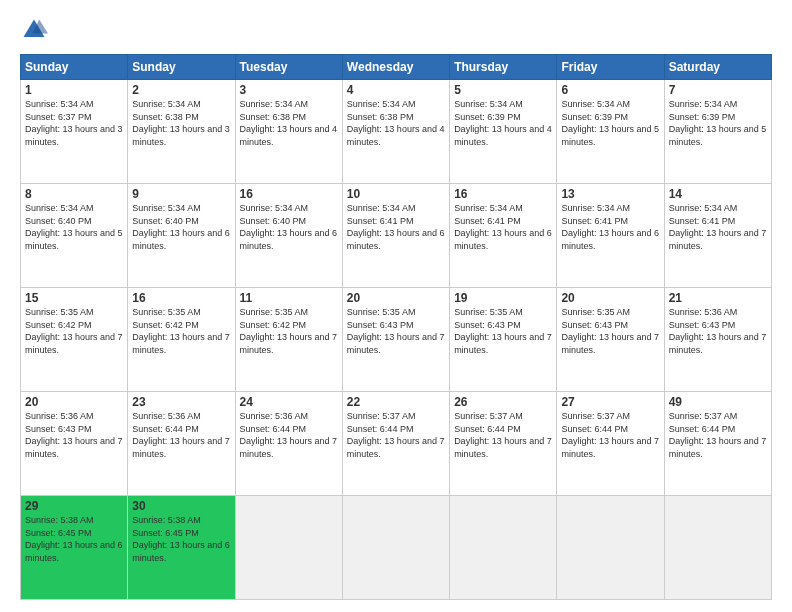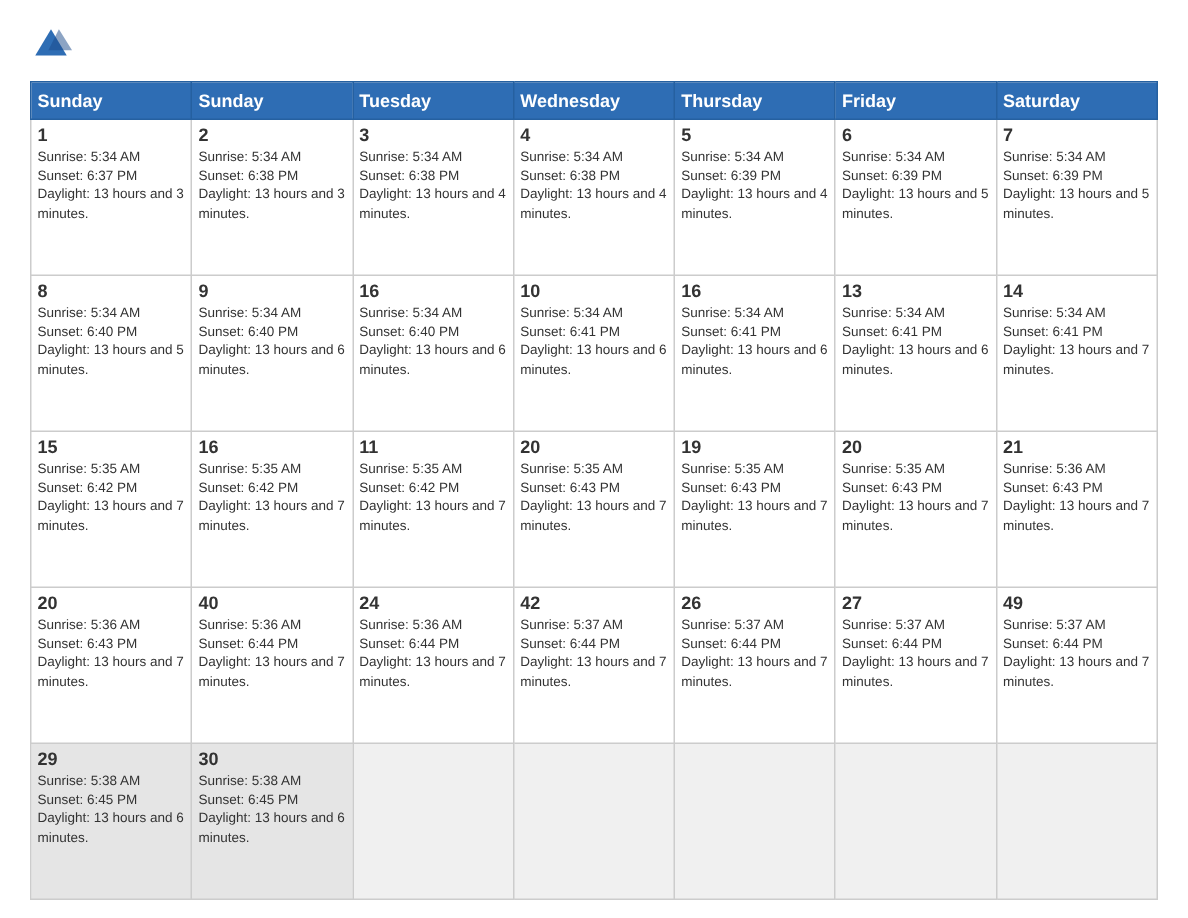--- a/index.html
+++ b/index.html
@@ -79,21 +79,21 @@
     .calendar tbody tr td {
       border: 1px solid #ccc;
       vertical-align: top;
       padding: 3px 4px;
       font-size: 9.5px;
       color: #333;
       background: #fff;
       height: 88px;
     }
     .calendar tbody tr:last-child td {
-      background: #e5e5e5;
+      background: #22c55e;
     }
     .day-num {
       font-size: 12px;
       font-weight: bold;
       display: block;
       margin-bottom: 1px;
     }
     .day-info {
       font-size: 9px;
       line-height: 1.4;
@@ -226,29 +226,29 @@
             <span class="day-num">21</span>
 <div class="day-info">Sunrise: 5:36 AM<br>Sunset: 6:43 PM<br>Daylight: 13 hours and 7 minutes.</div>
           </td>
         </tr>
         <tr>
           <td>
             <span class="day-num">20</span>
 <div class="day-info">Sunrise: 5:36 AM<br>Sunset: 6:43 PM<br>Daylight: 13 hours and 7 minutes.</div>
           </td>
           <td>
-            <span class="day-num">40</span>
+            <span class="day-num">23</span>
 <div class="day-info">Sunrise: 5:36 AM<br>Sunset: 6:44 PM<br>Daylight: 13 hours and 7 minutes.</div>
           </td>
           <td>
             <span class="day-num">24</span>
 <div class="day-info">Sunrise: 5:36 AM<br>Sunset: 6:44 PM<br>Daylight: 13 hours and 7 minutes.</div>
           </td>
           <td>
-            <span class="day-num">42</span>
+            <span class="day-num">22</span>
 <div class="day-info">Sunrise: 5:37 AM<br>Sunset: 6:44 PM<br>Daylight: 13 hours and 7 minutes.</div>
           </td>
           <td>
             <span class="day-num">26</span>
 <div class="day-info">Sunrise: 5:37 AM<br>Sunset: 6:44 PM<br>Daylight: 13 hours and 7 minutes.</div>
           </td>
           <td>
             <span class="day-num">27</span>
 <div class="day-info">Sunrise: 5:37 AM<br>Sunset: 6:44 PM<br>Daylight: 13 hours and 7 minutes.</div>
           </td>

